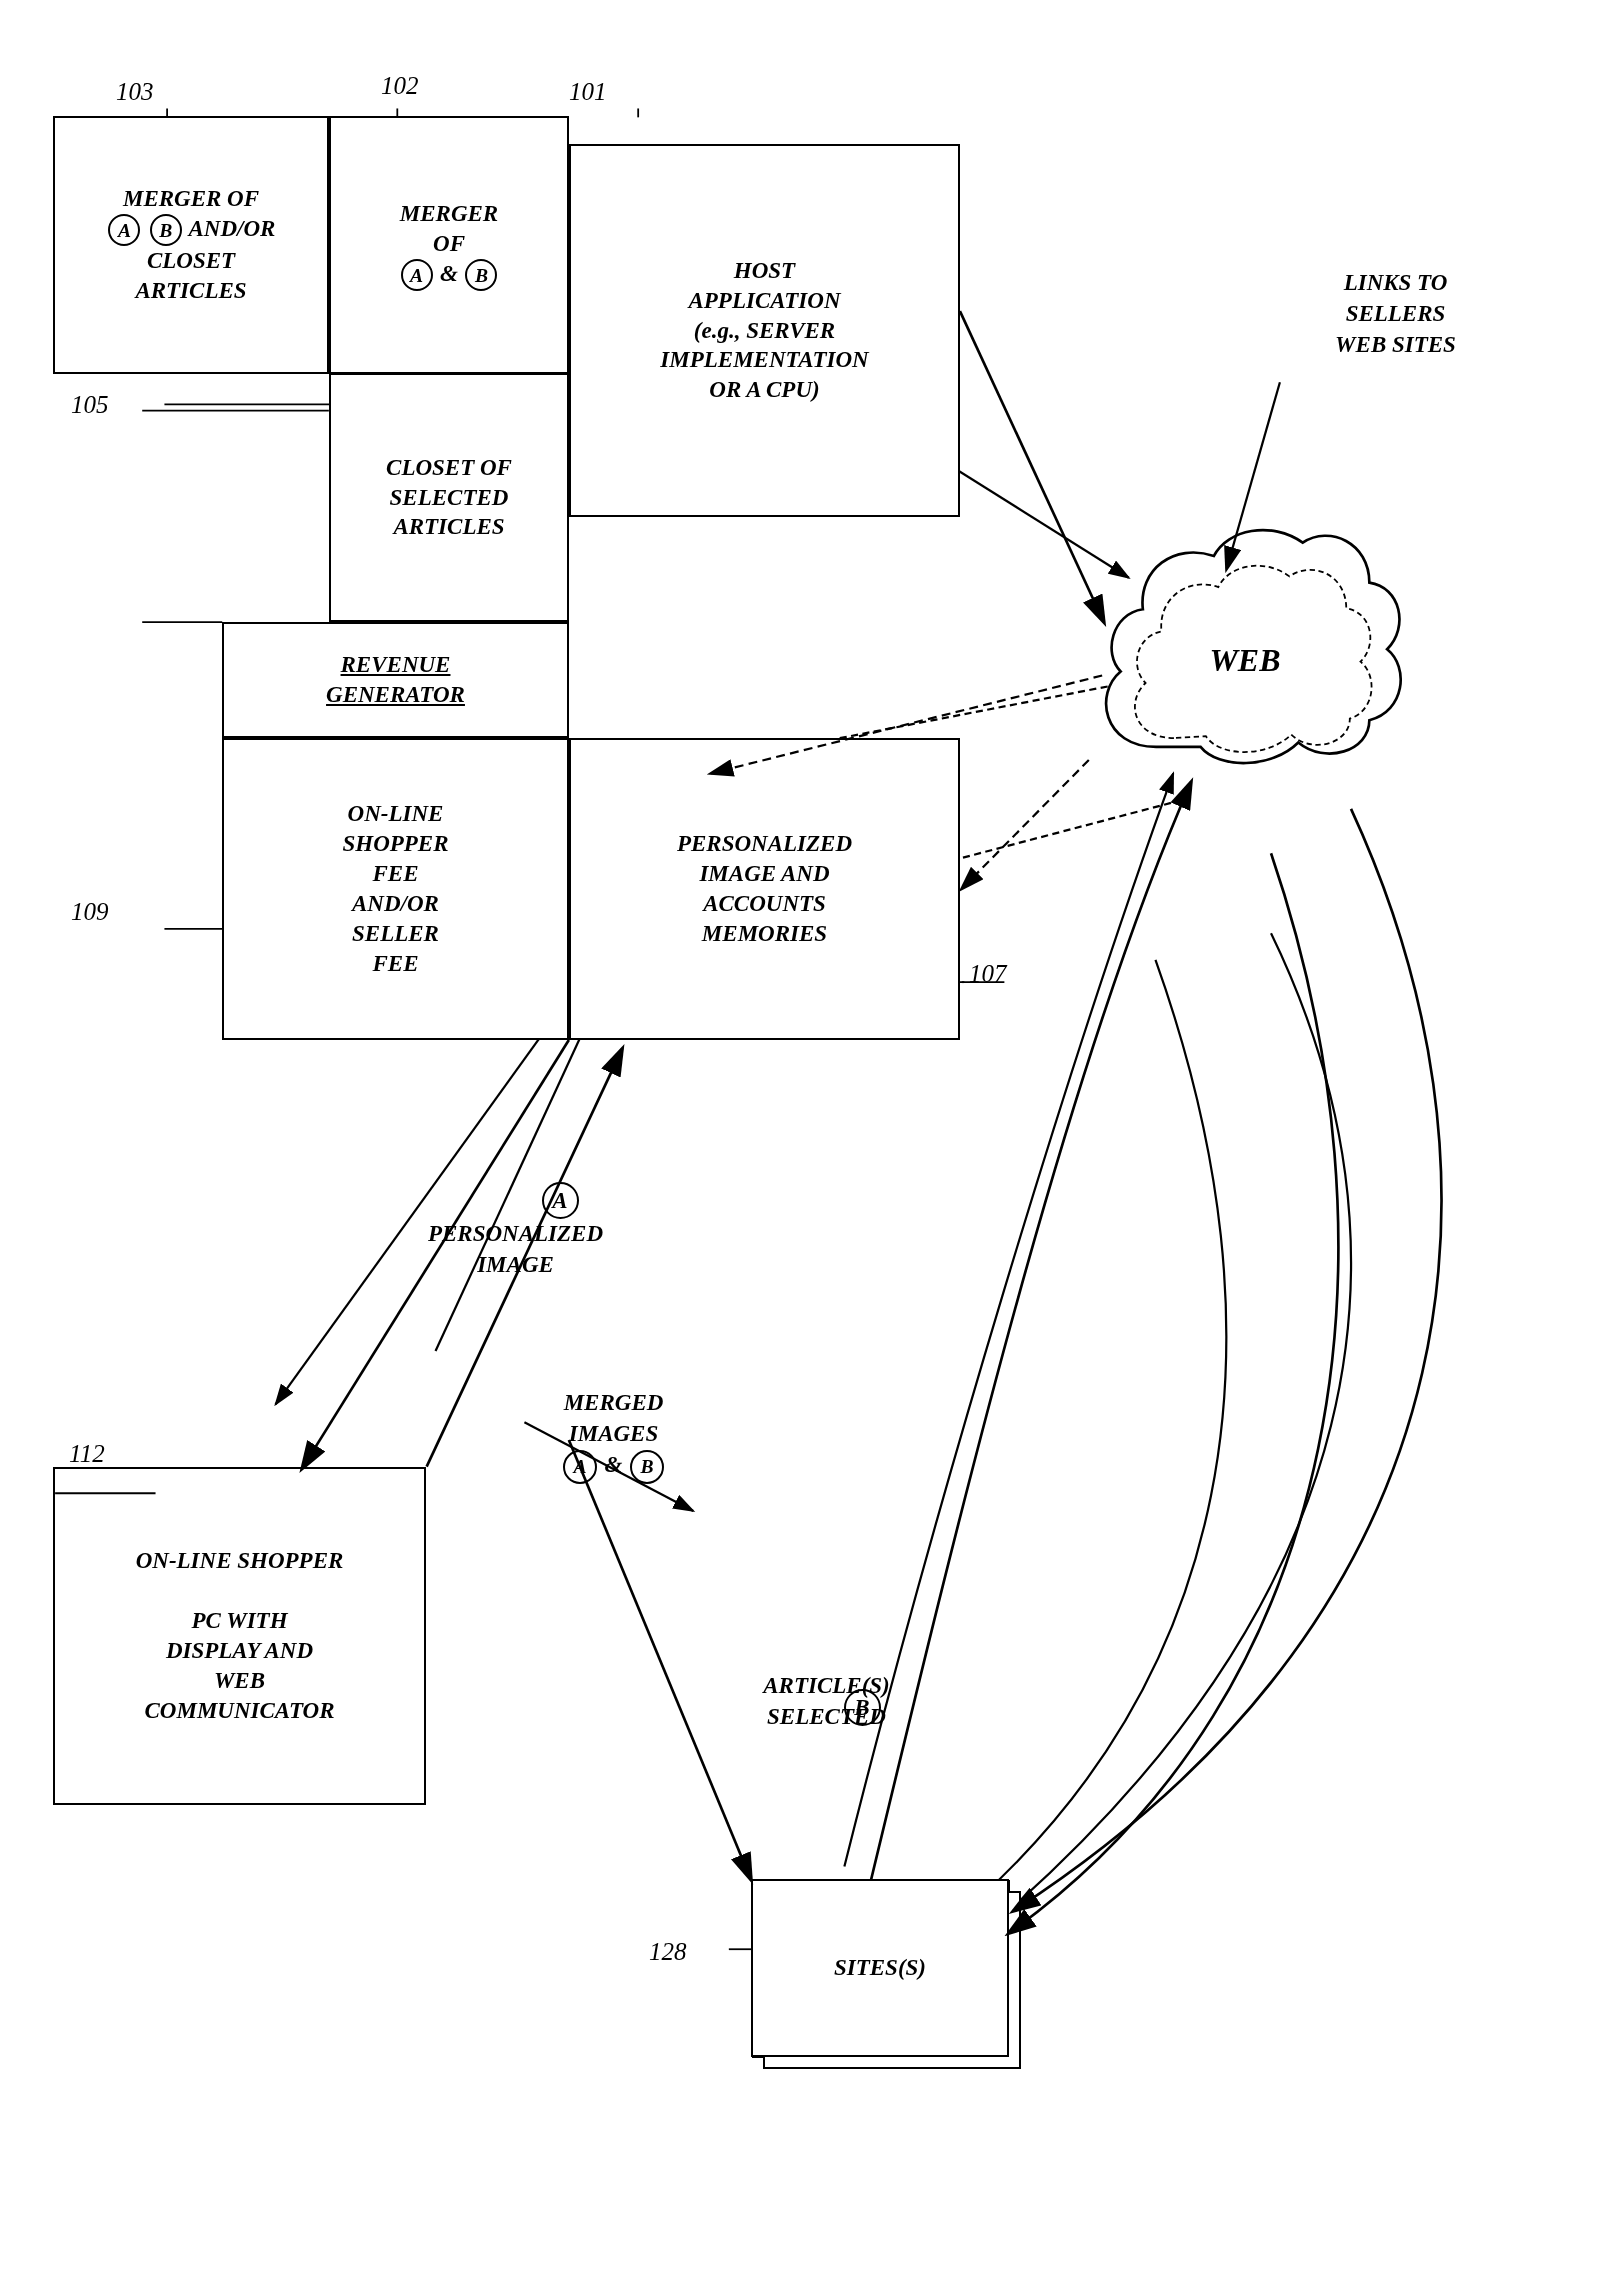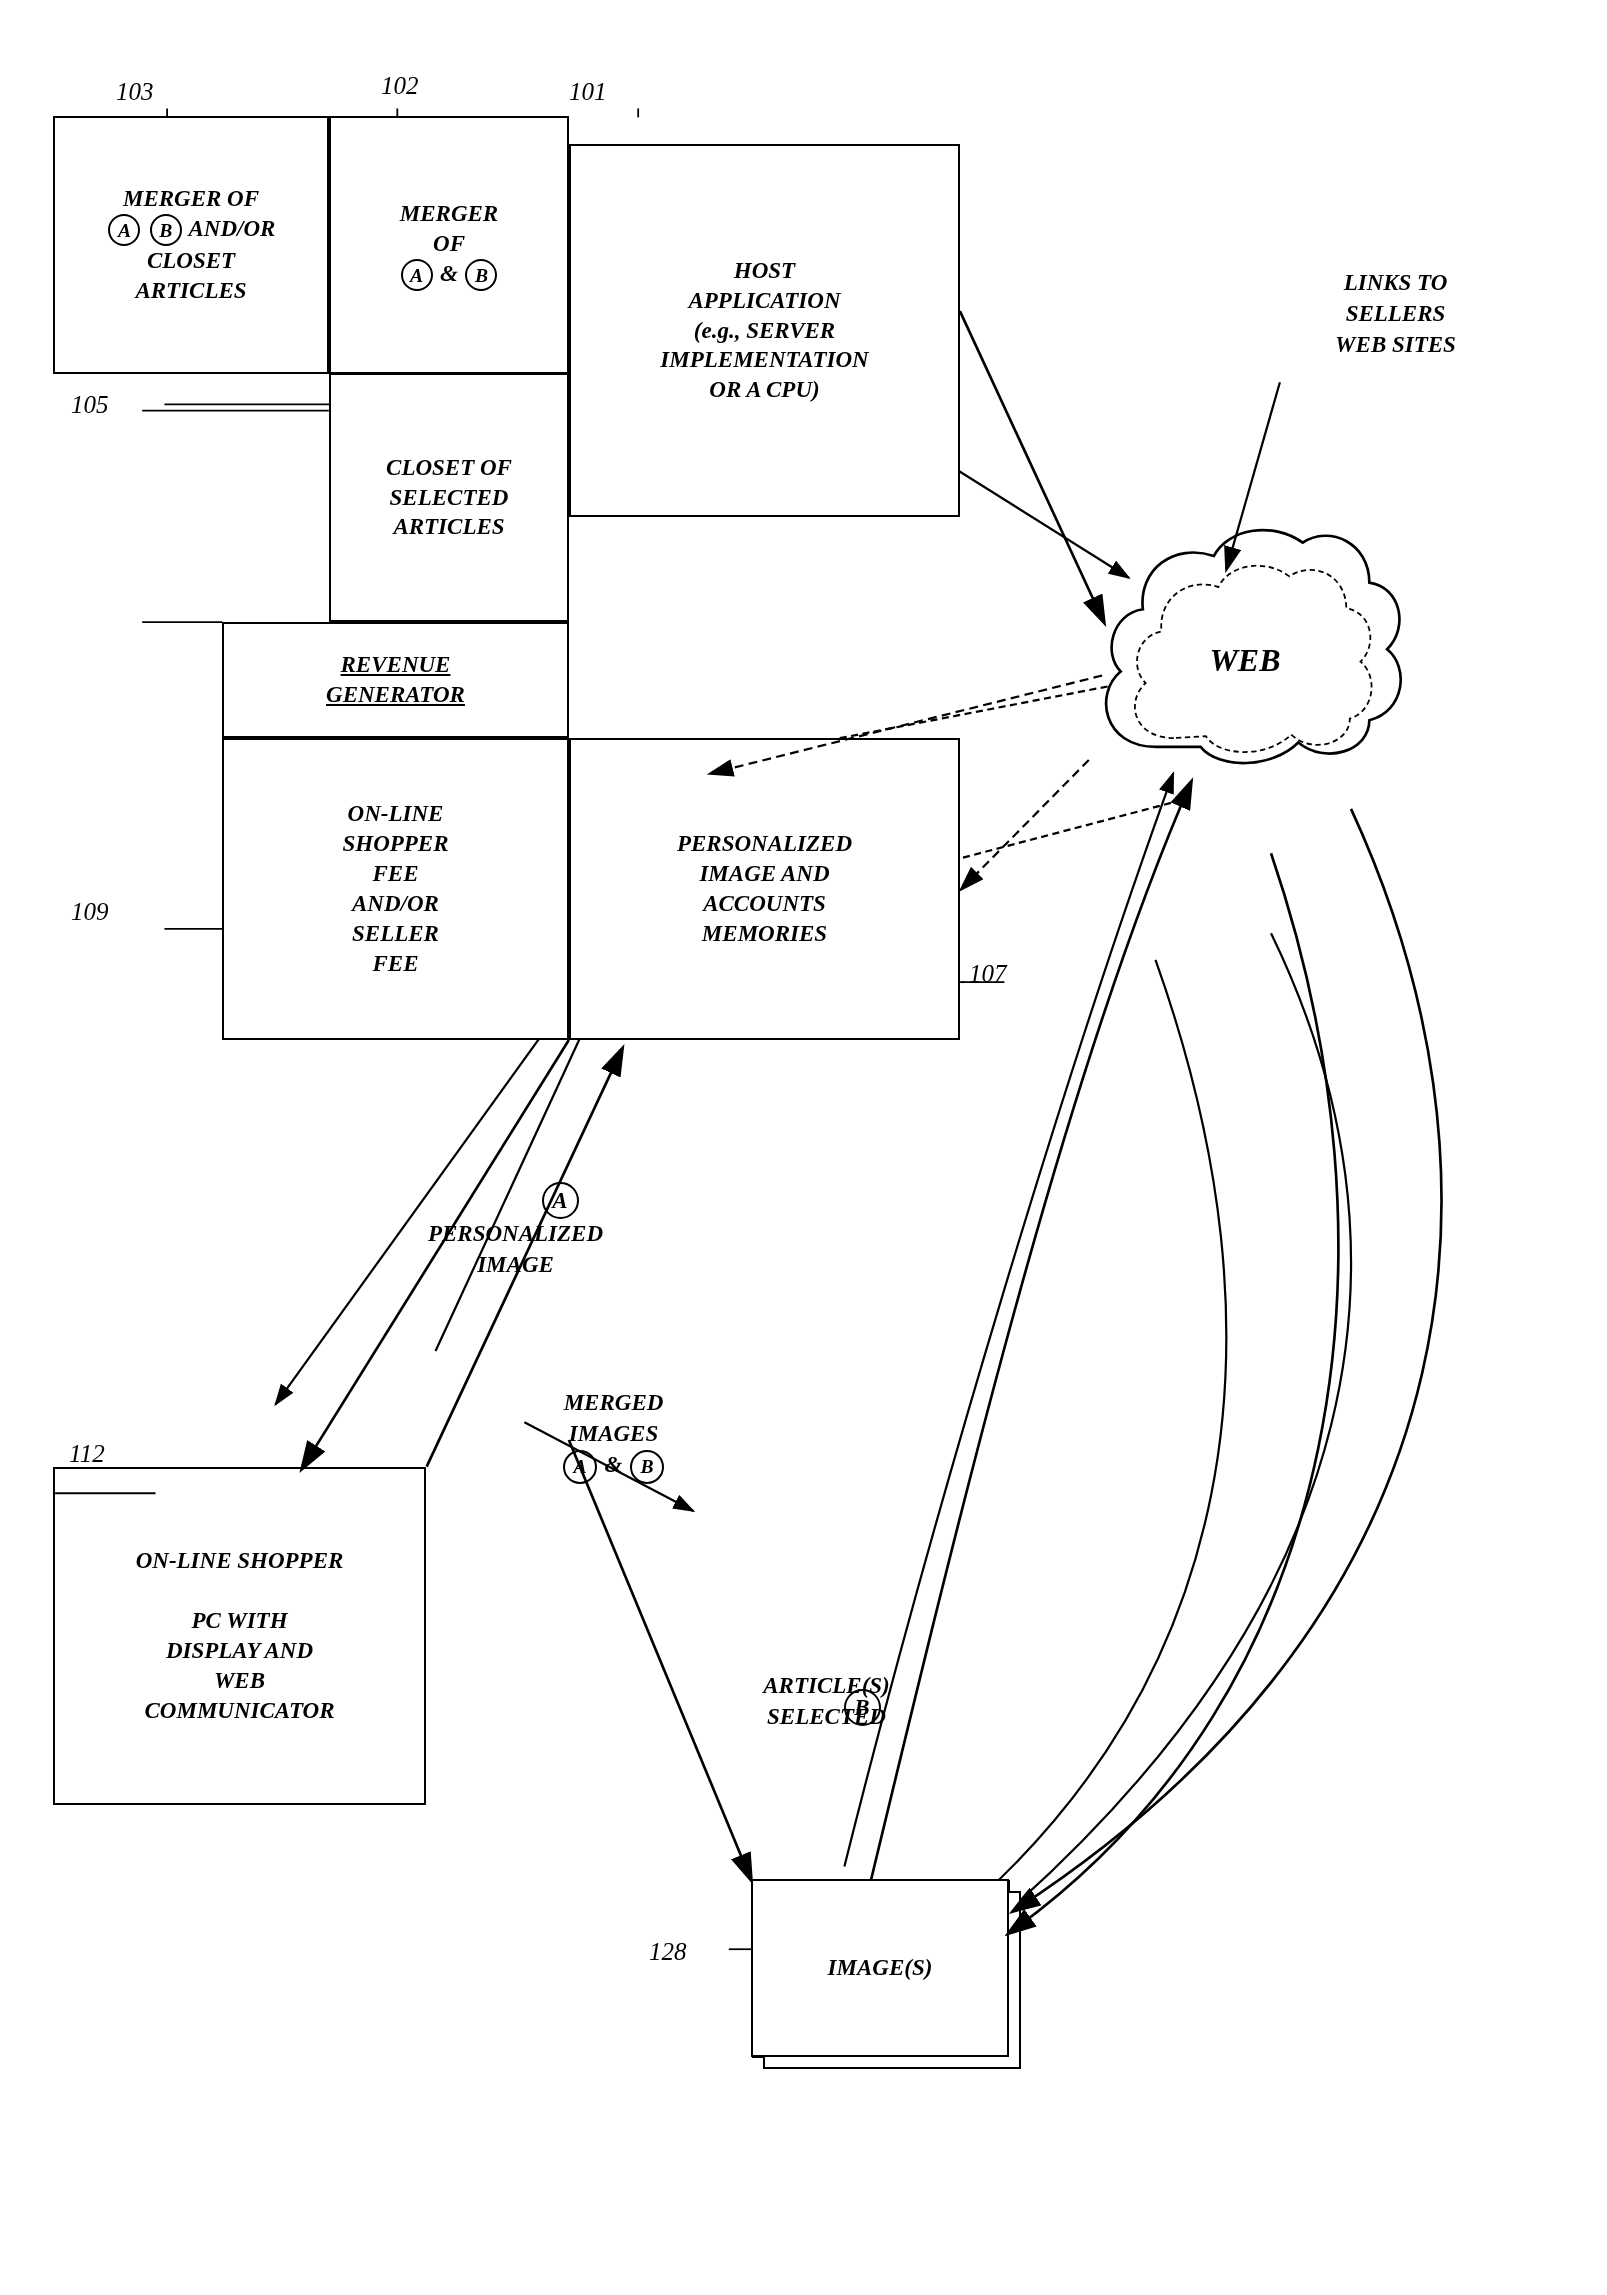--- a/index.html
+++ b/index.html
@@ -250,21 +250,21 @@
   <div class="text-label" style="left:702px; top:1670px; width:249px;">
     <em><b>ARTICLE(S)<br>SELECTED</b></em>
   </div>
 
   <span class="ref-num" style="left:649px; top:1938px;">128</span>
 
   <div class="box" style="left:729px; top:1880px; width:258px; height:178px; left:752px;"></div>
   <div class="box" style="left:763px; top:1891px; width:258px; height:178px; z-index:2;"></div>
   <div class="box" style="left:751px; top:1879px; width:258px; height:178px; z-index:3;">
     <div class="box-label">
-      <em><b>IMAGE(S)</b></em>
+      <em><b>SITES(S)</b></em>
     </div>
   </div>
 
   <svg style="position:absolute; top:0; left:0; width:1607px; height:2295px; pointer-events:none; z-index:10;" viewBox="0 0 1808 2582" width="1607" height="2295">
     <defs>
       <marker id="arrowhead" markerWidth="12" markerHeight="8" refX="10" refY="4" orient="auto">
         <polygon points="0 0, 12 4, 0 8" fill="#000"></polygon>
       </marker>
       <marker id="arrowhead-rev" markerWidth="12" markerHeight="8" refX="2" refY="4" orient="auto">
         <polygon points="12 0, 0 4, 12 8" fill="#000"></polygon>

